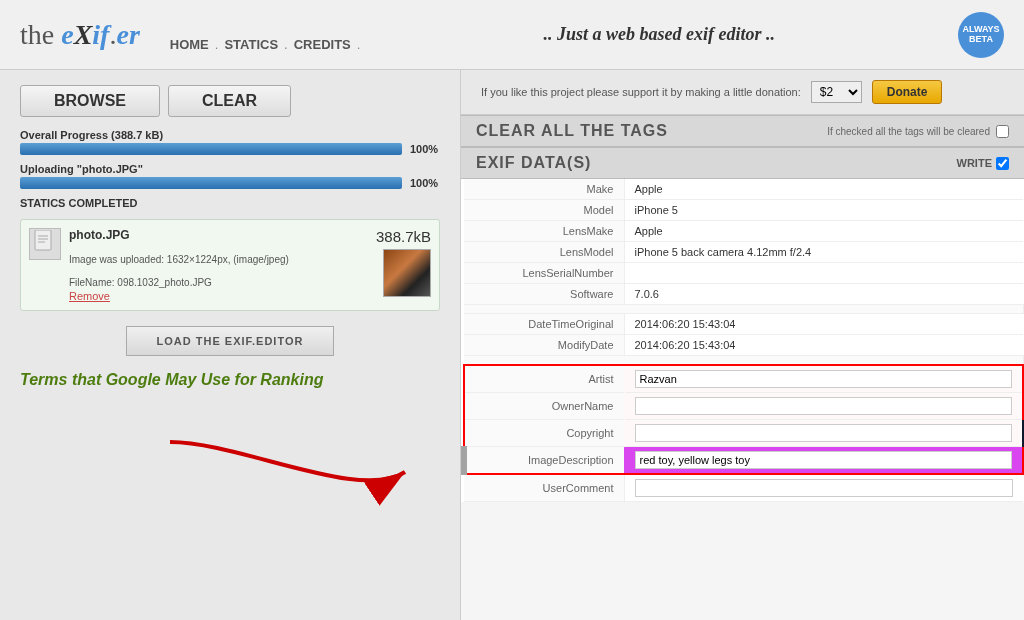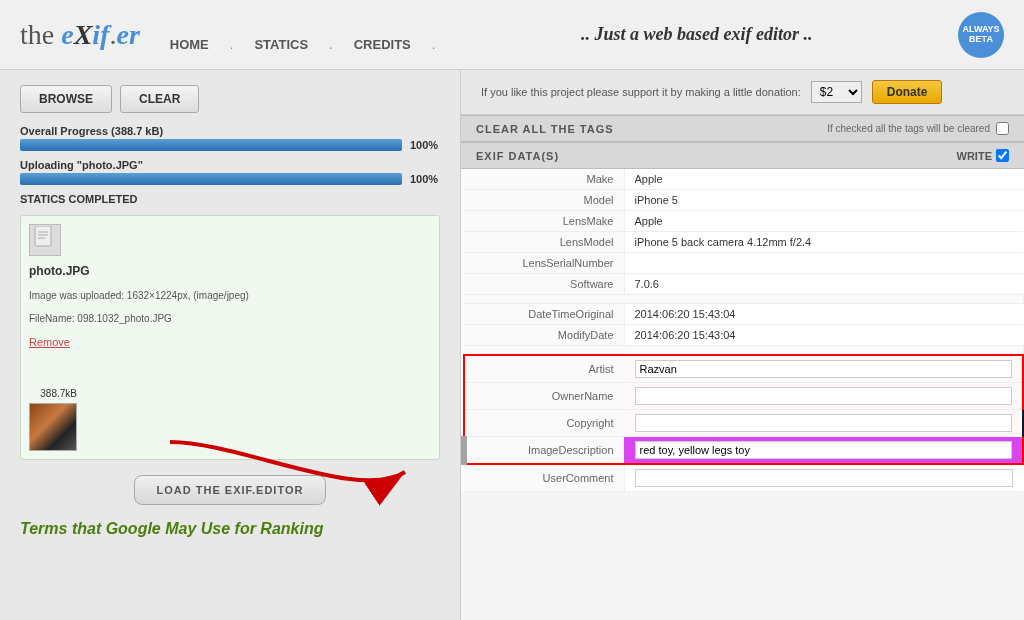--- a/index.html
+++ b/index.html
@@ -29,21 +29,21 @@
       color: #555;
       font-weight: normal;
     }
     .logo .e { color: #4a90d9; font-style: italic; font-weight: bold; }
     .logo .x { color: #333; font-style: italic; font-weight: bold; }
     .logo .if { color: #4a90d9; font-style: italic; font-weight: bold; }
 
     .nav {
       display: flex;
       align-items: center;
-      gap: 21px;
+      gap: 6px;
       font-size: 13px;
       color: #555;
       margin-top: 20px;
     }
     .nav a { color: #555; text-decoration: none; font-weight: bold; }
     .nav span { color: #888; }
 
     .tagline {
       font-family: Georgia, serif;
       font-size: 18px;
@@ -83,25 +83,25 @@
       position: relative;
       flex-shrink: 0;
     }
 
     .btn-group {
       display: flex;
       gap: 8px;
       margin-bottom: 12px;
     }
     .btn {
-      padding: 6px 18px;
+      padding: 6px 33px;
       border: 1px solid #aaa;
       background: linear-gradient(to bottom, #f5f5f5, #ddd);
       cursor: pointer;
-      font-size: 12px;
+      font-size: 16px;
       font-weight: bold;
       color: #333;
       border-radius: 3px;
     }
 
     .progress-section { margin-bottom: 4px; }
     .progress-label {
       font-size: 11px;
       color: #333;
       font-weight: bold;
@@ -141,21 +141,20 @@
 
     .file-card {
       background: #f0f8f0;
       border: 1px solid #c8d8c8;
       border-radius: 3px;
       padding: 8px;
       display: flex;
       align-items: flex-start;
       gap: 8px;
       margin-bottom: 15px;
-      flex-direction: column;
     }
     .file-icon {
       width: 32px;
       height: 32px;
       background: #ddd;
       display: flex;
       align-items: center;
       justify-content: center;
       flex-shrink: 0;
       border: 1px solid #bbb;
@@ -170,49 +169,48 @@
       font-size: 10px;
       color: #555;
       margin-top: 12px;
     }
     .file-remove {
       color: #c44;
       font-size: 11px;
       cursor: pointer;
       text-decoration: underline;
       display: block;
-      margin-top: 12px;
+      margin-top: 2px;
     }
     .file-size-right {
-      font-size: 10px;
+      font-size: 15px;
       color: #333;
       text-align: right;
-      margin-top: 32px;
     }
     .file-thumb {
       width: 48px;
       height: 48px;
       background: linear-gradient(135deg, #8B4513, #D2691E, #444);
       border: 1px solid #aaa;
       flex-shrink: 0;
     }
 
     .load-btn {
       display: block;
       margin: 0 auto 15px auto;
       padding: 8px 20px;
       background: linear-gradient(to bottom, #f0f0f0, #d8d8d8);
       border: 1px solid #aaa;
       font-size: 11px;
       font-weight: bold;
       color: #555;
       cursor: pointer;
       letter-spacing: 1px;
-      border-radius: 8px;
-      width: 192px;
+      border-radius: 0;
+      width: 208px;
       text-align: center;
     }
 
     .google-terms {
       font-size: 16px;
       font-weight: bold;
       color: #4d7c0f;
       font-style: italic;
       margin-bottom: 20px;
     }
@@ -254,21 +252,21 @@
     .section-bar {
       background: #d8d8d8;
       border-bottom: 1px solid #bbb;
       border-top: 1px solid #bbb;
       padding: 6px 15px;
       display: flex;
       align-items: center;
       justify-content: space-between;
     }
     .section-title {
-      font-size: 11px;
+      font-size: 16px;
       font-weight: bold;
       color: #555;
       letter-spacing: 1px;
       text-transform: uppercase;
     }
     .clear-check {
       display: flex;
       align-items: center;
       gap: 6px;
       font-size: 10px;

